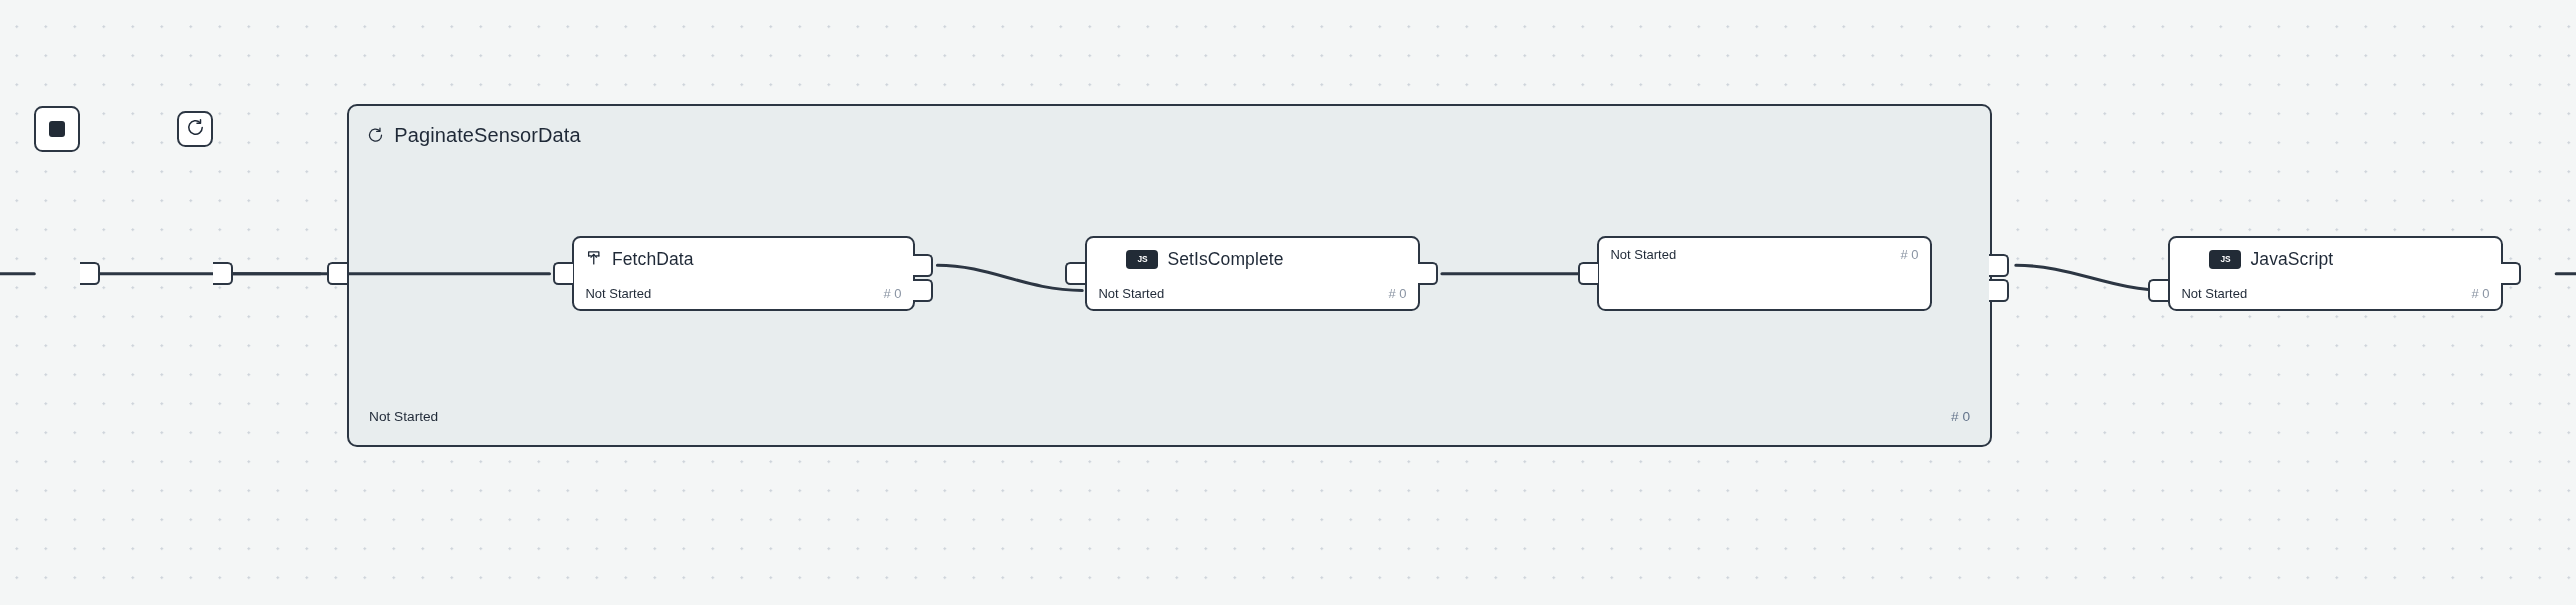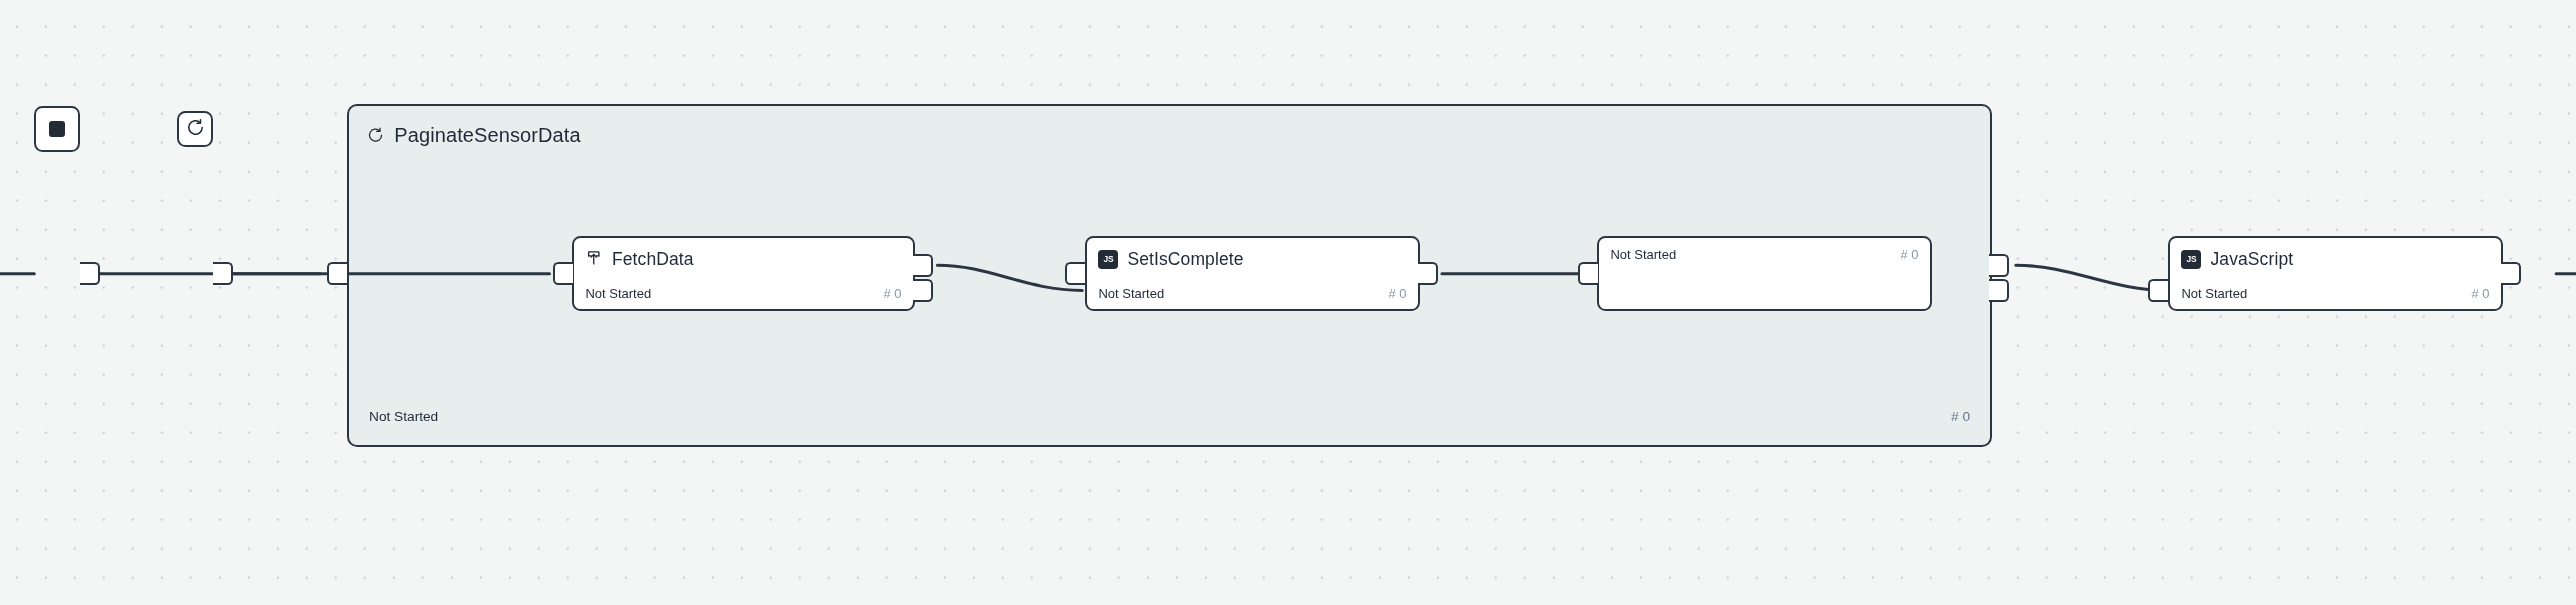--- a/index.html
+++ b/index.html
@@ -156,32 +156,33 @@
     background: #ffffff;
     border: 2.3px solid #2c3643;
     border-radius: 8.4px;
     display: flex;
     align-items: center;
     justify-content: center;
   }
 
   
   .js-badge {
-    width: 20px;
+    width: 32px;
     height: 19px;
     background: #222b36;
     border-radius: 3.8px;
     display: flex;
     align-items: center;
     justify-content: center;
     color: #ffffff;
     font-size: 8.4px;
     font-weight: bold;
     font-family: "Liberation Sans", sans-serif;
     letter-spacing: -0.2px;
+    margin-left: 28px;
   }
 
   
   #edges {
     position: absolute;
     left: 0; top: 0;
     width: 2576px;
     height: 606px;
     pointer-events: none;
     z-index: 1;

